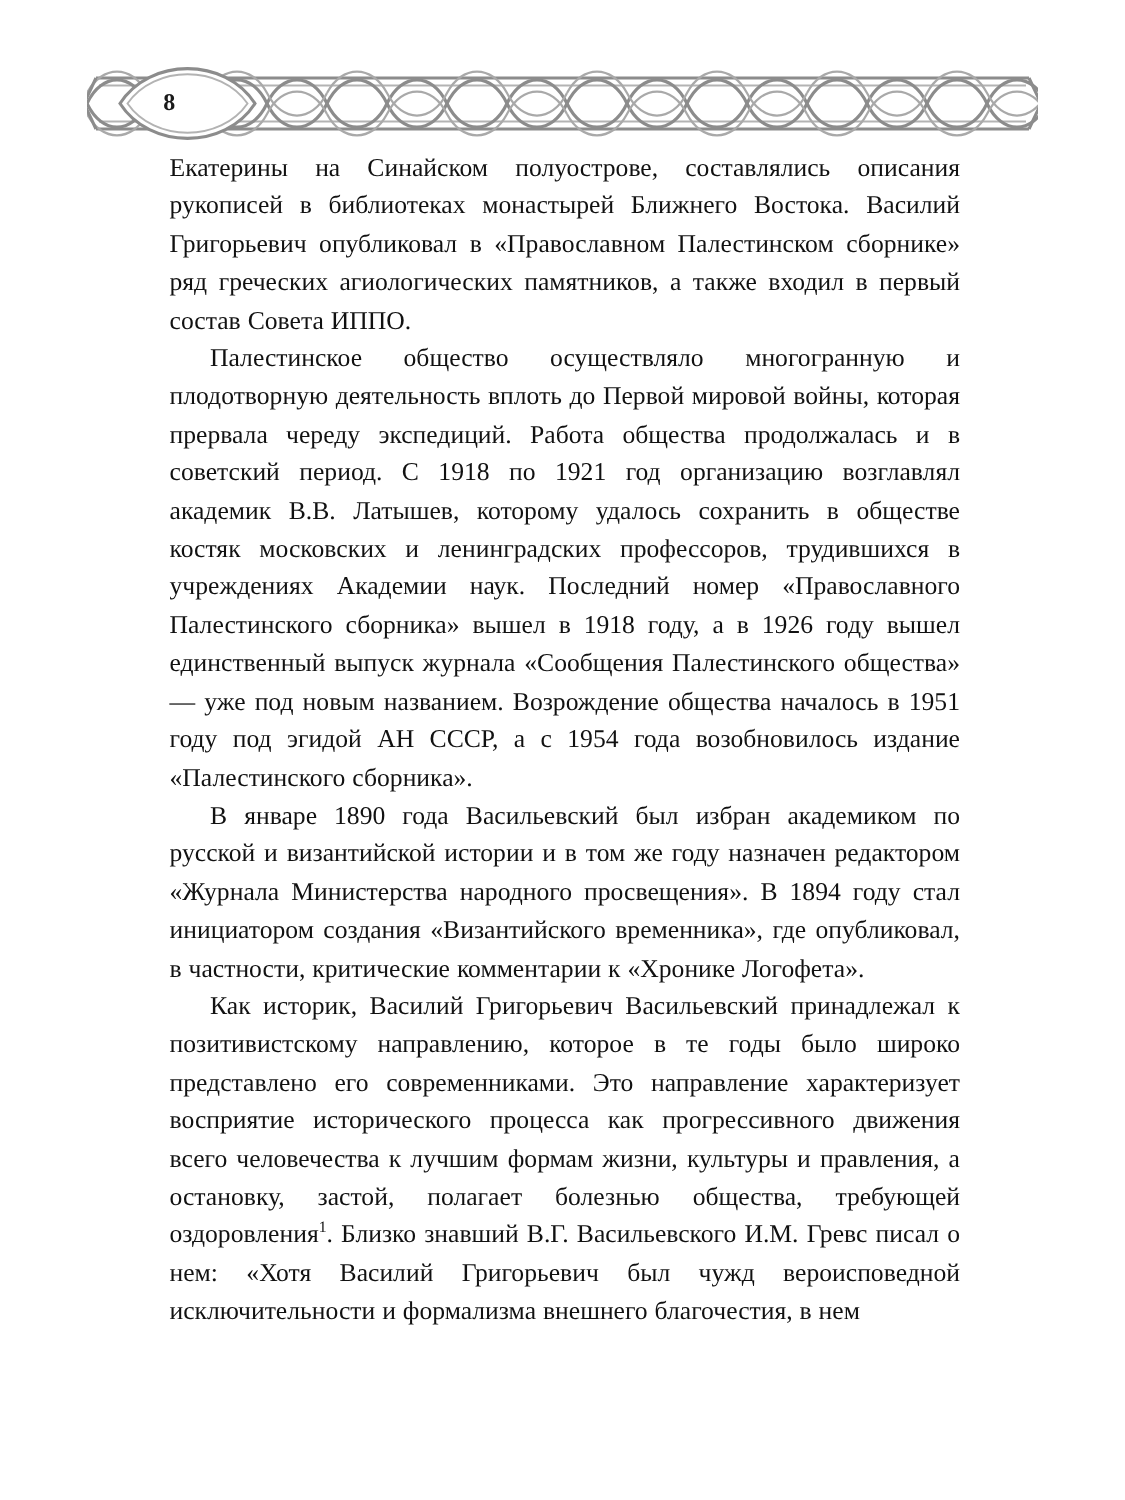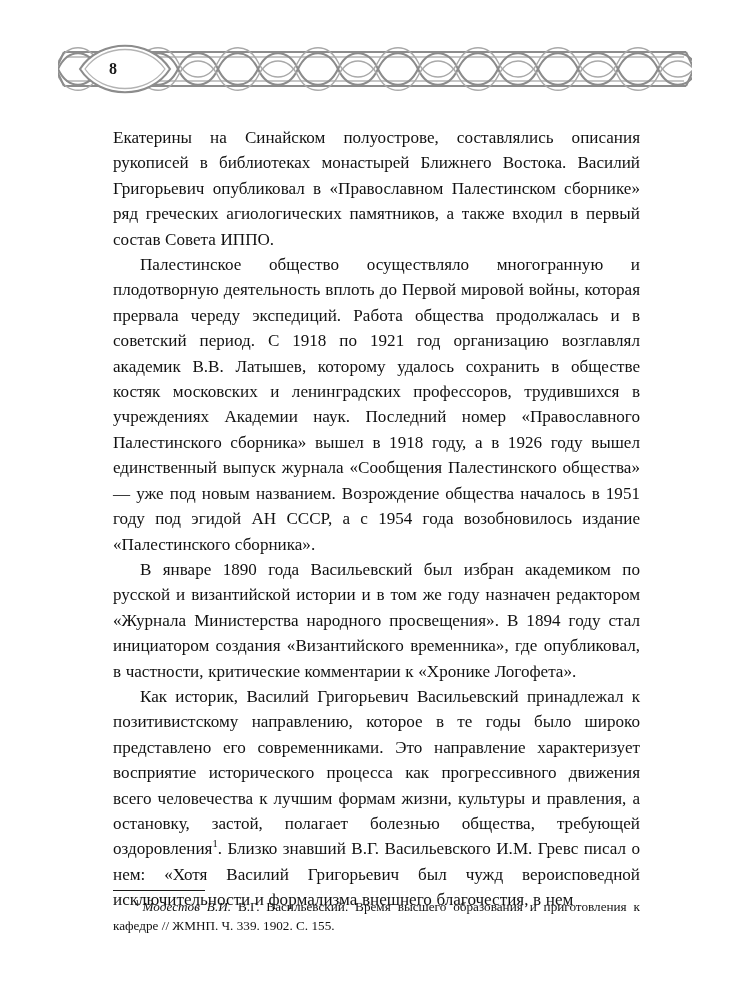--- a/index.html
+++ b/index.html
@@ -51,21 +51,21 @@
     color: #1a1a1a;
     letter-spacing: 0.2px;
     z-index: 3;
     pointer-events: none;
   }
 
   
   .textblock {
     position: absolute;
     left: 113px;
-    top: 125px;
+    top: 99px;
     width: 527px;
   }
 
   p.body {
     margin: 0;
     text-align: justify;
     text-justify: inter-word;
     font-size: 17.1px;
     line-height: 25.4px;
     text-indent: 27px;
@@ -156,18 +156,14 @@
 
     <p class="body first">Екатерины на Синайском полуострове, составлялись описания рукописей в библиотеках монастырей Ближнего Востока. Василий Григорьевич опубликовал в «Православном Палестинском сборнике» ряд греческих агиологических памятников, а также входил в первый состав Совета ИППО.</p>
 
     <p class="body">Палестинское общество осуществляло многогранную и плодотворную деятельность вплоть до Первой мировой войны, которая прервала череду экспедиций. Работа общества продолжалась и в советский период. С 1918 по 1921 год организацию возглавлял академик В.В. Латышев, которому удалось сохранить в обществе костяк московских и ленинградских профессоров, трудившихся в учреждениях Академии наук. Последний номер «Православного Палестинского сборника» вышел в 1918 году, а в 1926 году вышел единственный выпуск журнала «Сообщения Палестинского общества» — уже под новым названием. Возрождение общества началось в 1951 году под эгидой АН СССР, а с 1954 года возобновилось издание «Палестинского сборника».</p>
 
     <p class="body">В январе 1890 года Васильевский был избран академиком по русской и византийской истории и в том же году назначен редактором «Журнала Министерства народного просвещения». В 1894 году стал инициатором создания «Византийского временника», где опубликовал, в частности, критические комментарии к «Хронике Логофета».</p>
 
     <p class="body"><span>Как историк, Василий Григорьевич Васильевский принадлежал к позитивистскому направлению, которое в те годы было широко представлено его современниками. Это направление характеризует восприятие исторического процесса как прогрессивного движения всего человечества к лучшим формам жизни, культуры и правления, а остановку, застой, полагает болезнью общества, требующей оздоровления</span><sup class="fnref">1</sup><span>. Близко знавший В.Г. Васильевского И.М. Гревс писал о нем: «Хотя Василий Григорьевич был чужд вероисповедной исключительности и формализма внешнего благочестия, в нем</span></p>
   </div>
 
-  <div class="footnote">
-    <div class="footnote-rule"></div>
-    <p class="footnote-text"><span class="fn-num">1</span><span class="au">Модестов В.И.</span><span> В.Г. Васильевский. Время высшего образования и приготовления к кафедре // ЖМНП. Ч. 339. 1902. С. 155.</span></p>
-  </div>
 
 </div>
 
 </body></html>

